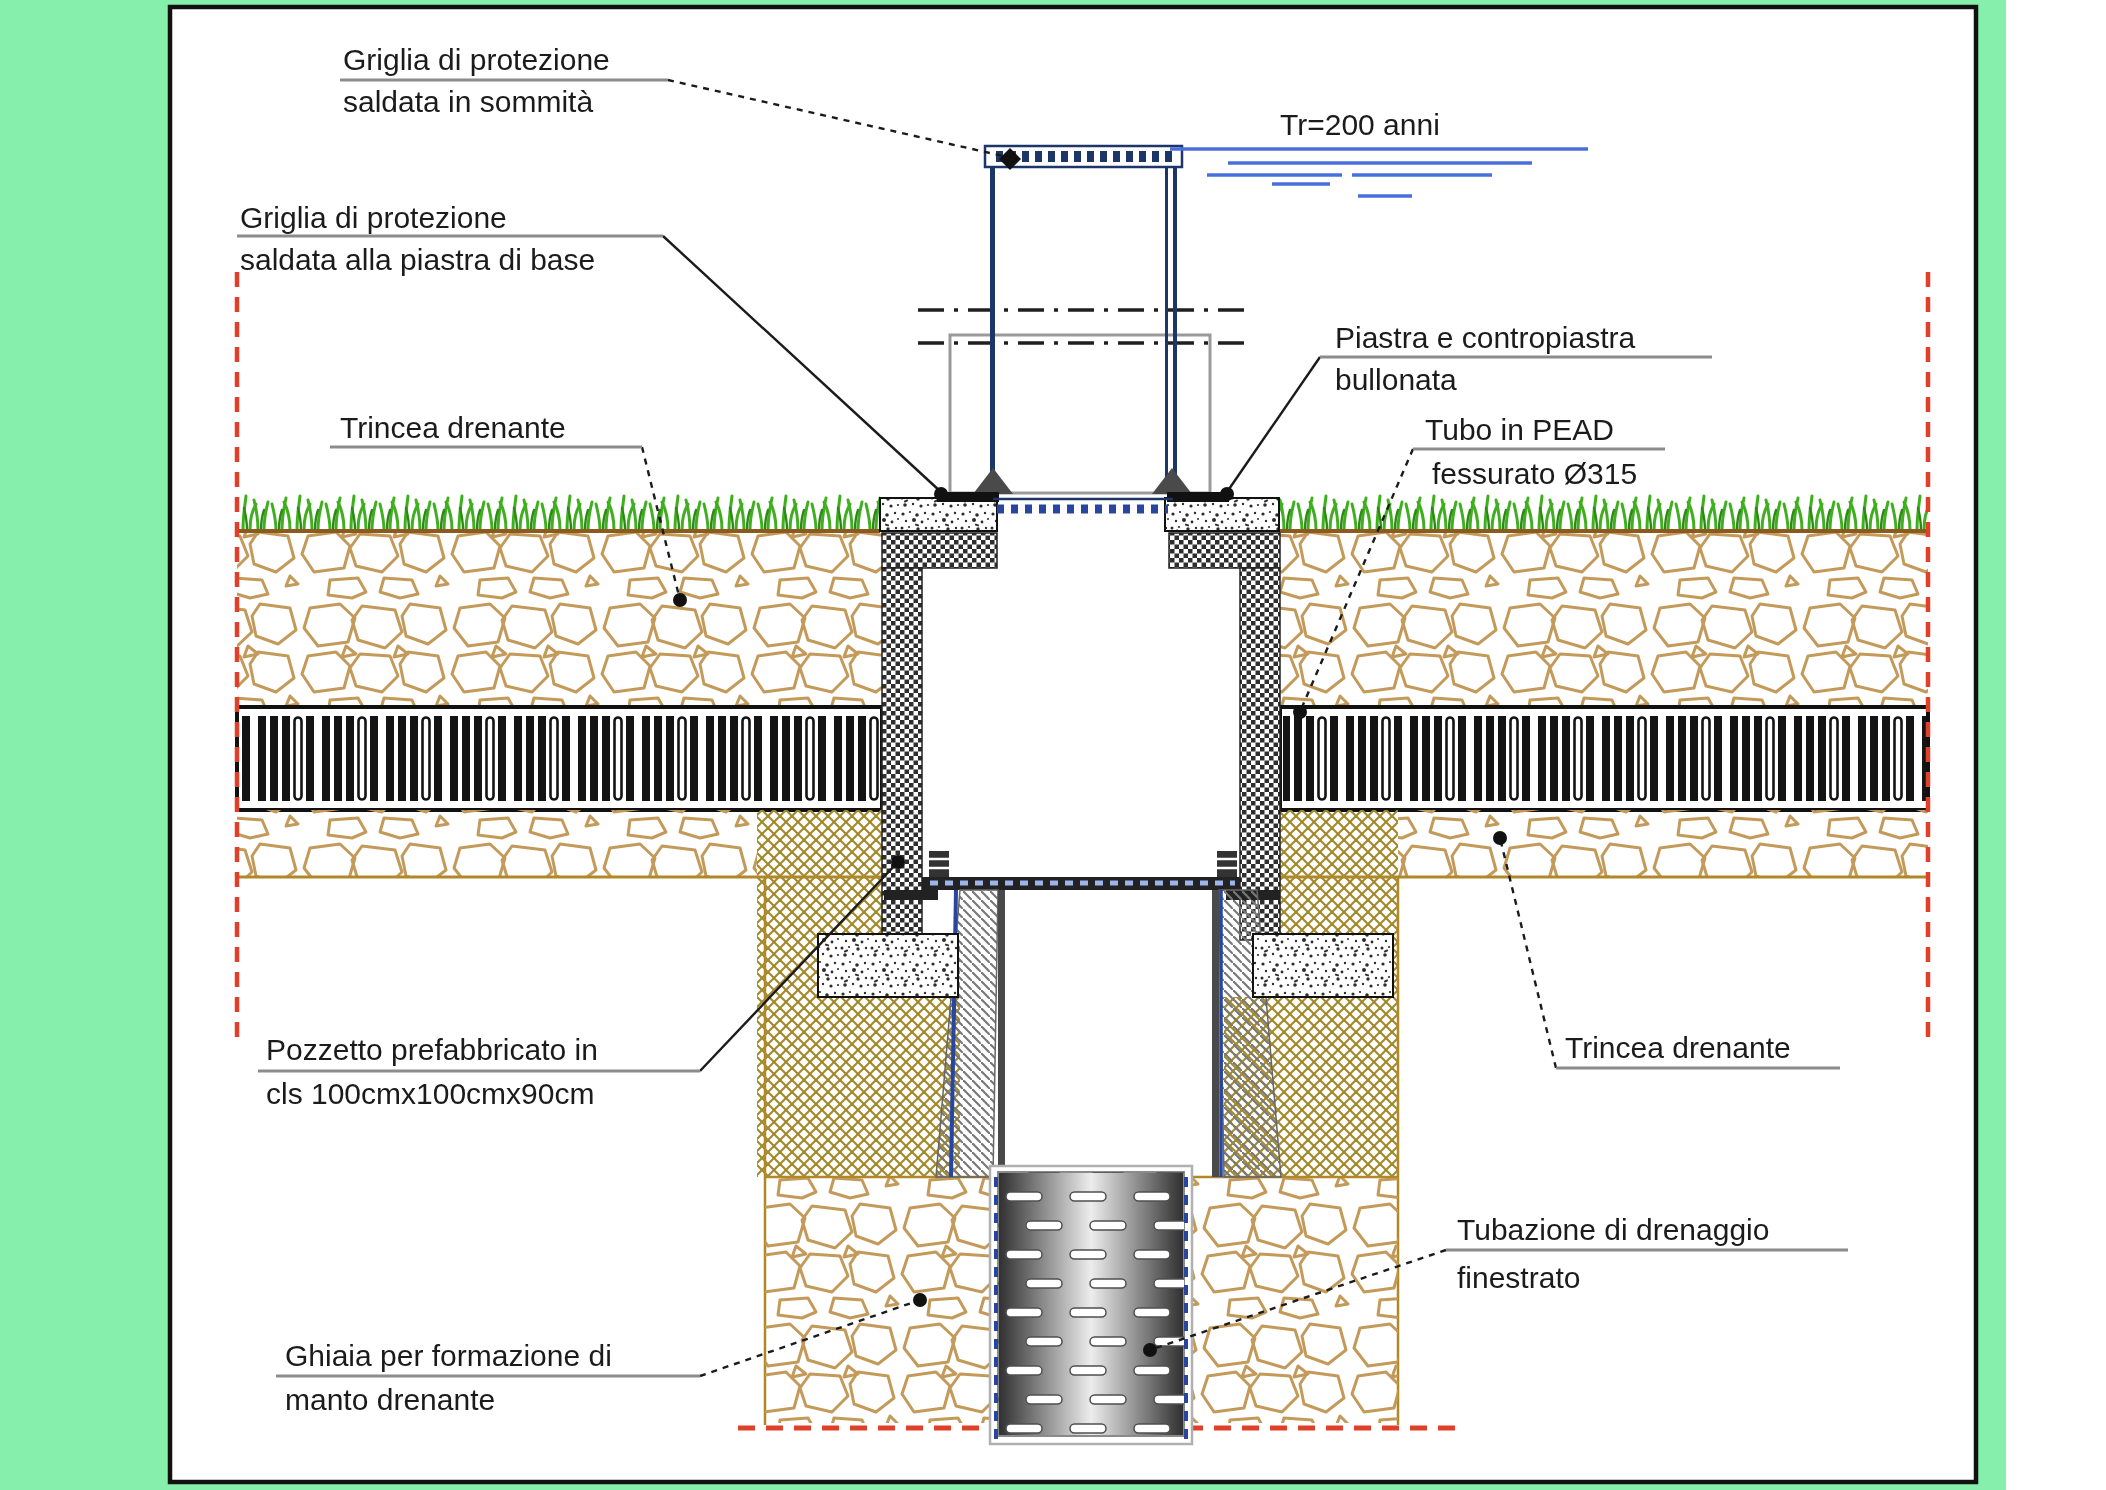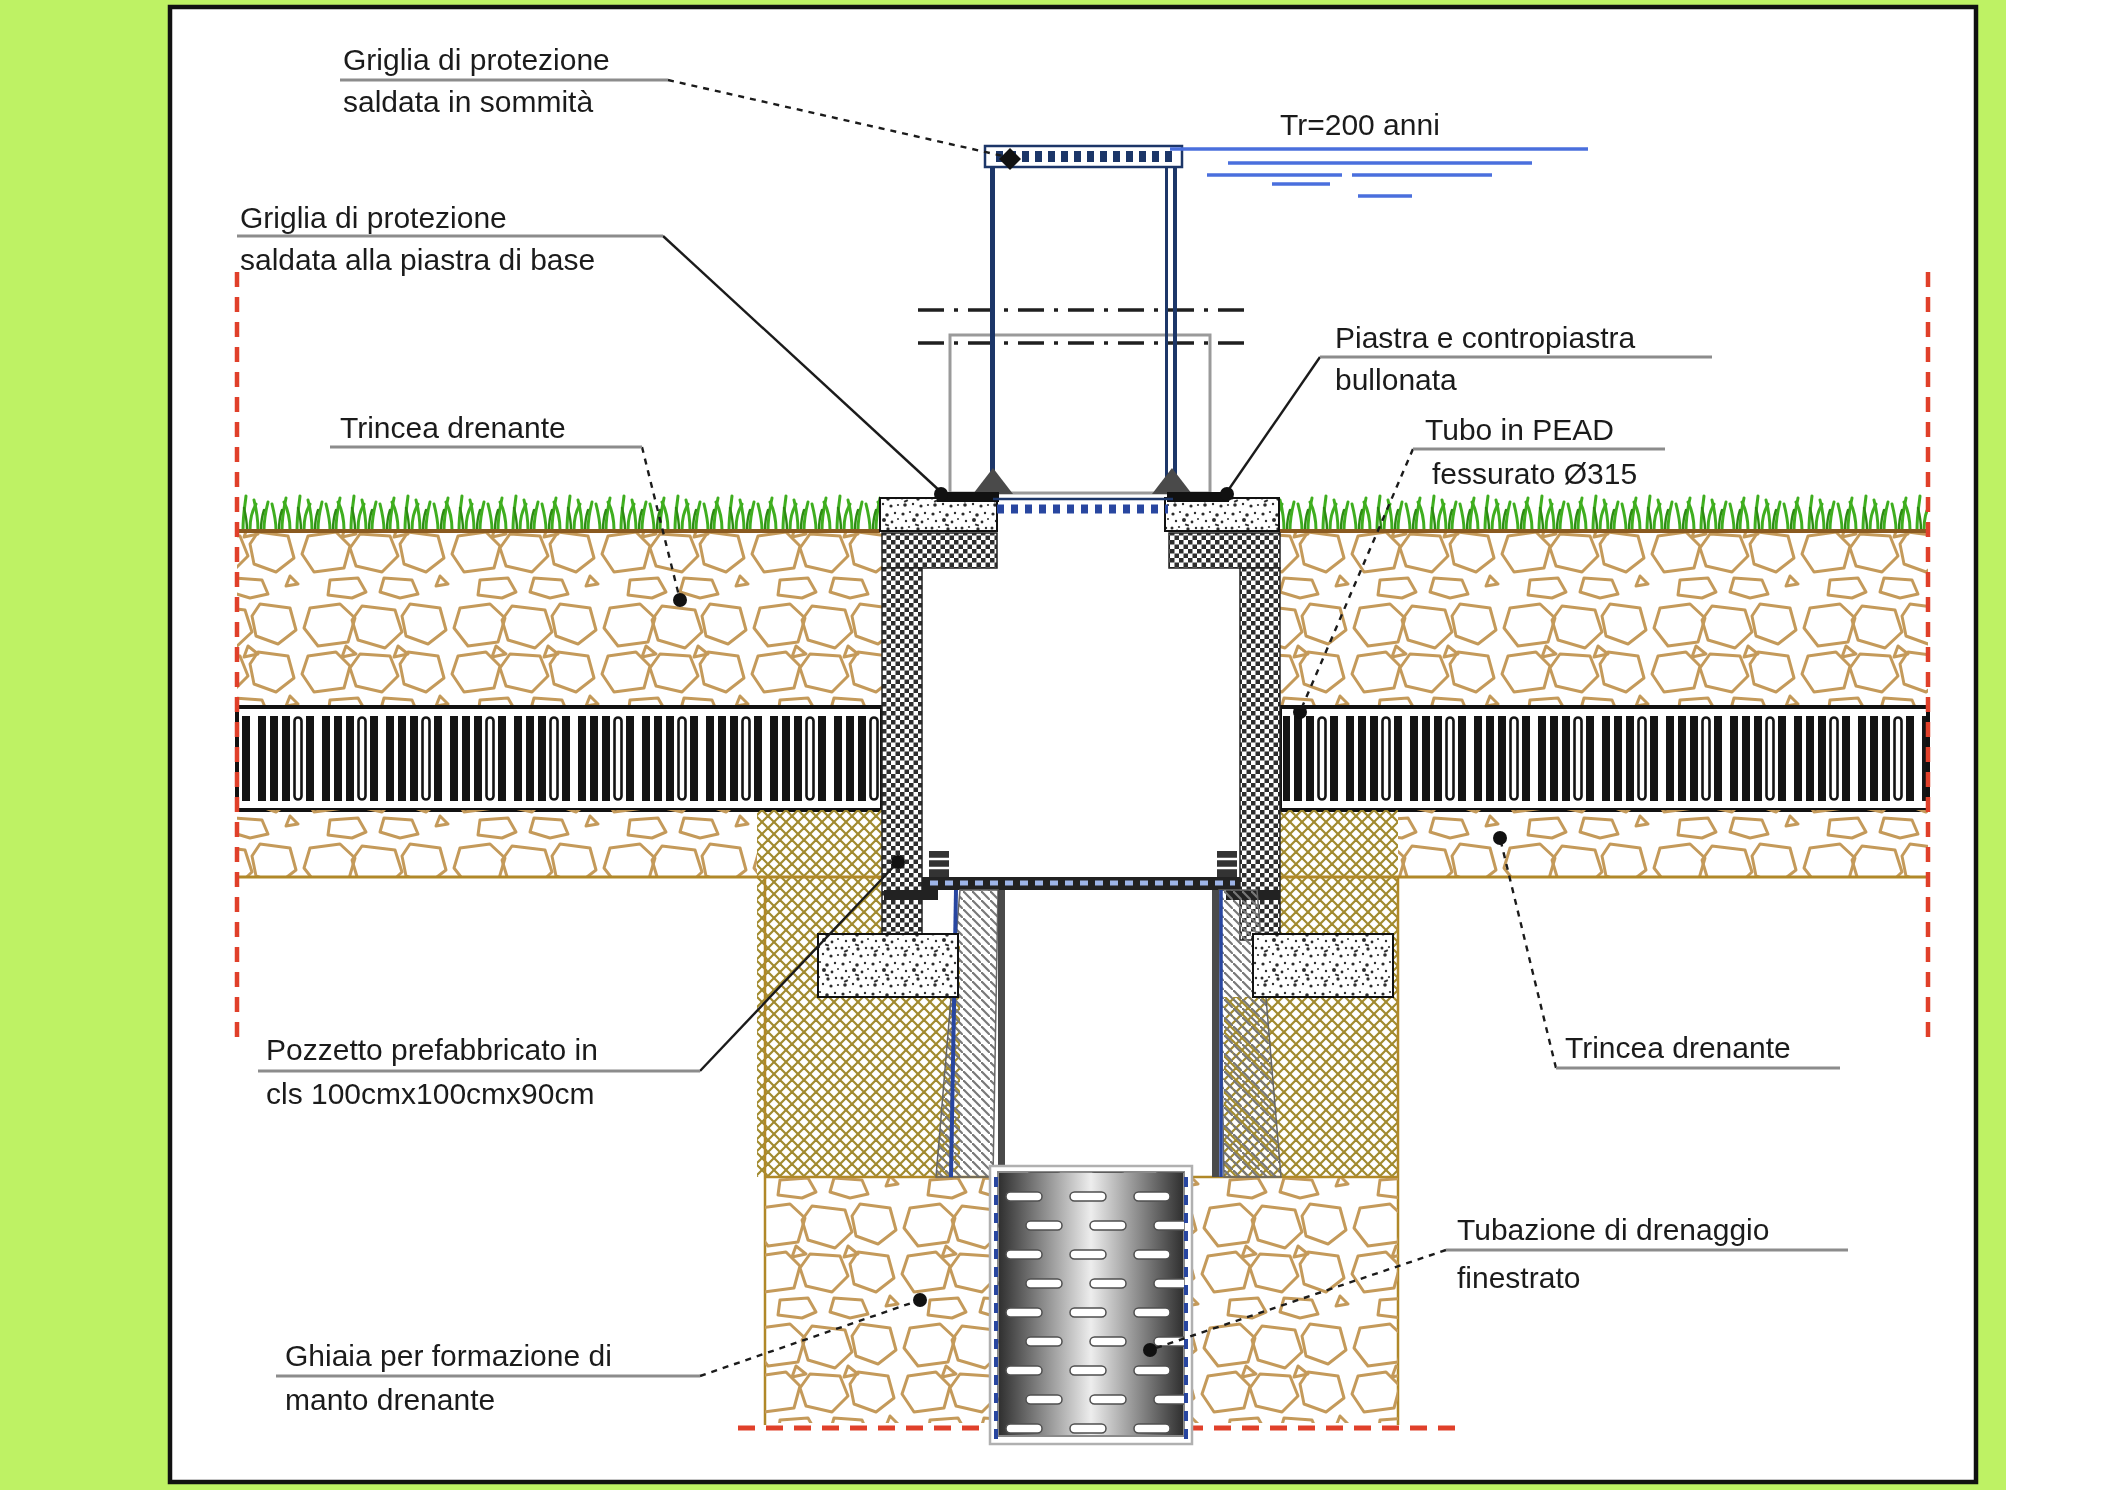--- a/index.html
+++ b/index.html
@@ -1,16 +1,16 @@
 <!DOCTYPE html>
 <html><head>
 <meta charset="utf-8">
 <style>
   html,body{margin:0;padding:0;background:#fff;}
-  .stage{position:relative;width:2006px;height:1490px;background:#bef264;overflow:hidden;
+  .stage{position:relative;width:2006px;height:1490px;background:#86efac;overflow:hidden;
          font-family:"Liberation Sans", sans-serif;}
   svg text{font-family:"Liberation Sans", sans-serif;font-size:30px;fill:#1b1b1b;}
   svg text.water{font-size:30px;}
 </style>
 </head>
 <body>
 
 <div class="stage">
 <svg width="2106" height="1490" viewBox="0 0 2106 1490" xmlns="http://www.w3.org/2000/svg">
 

